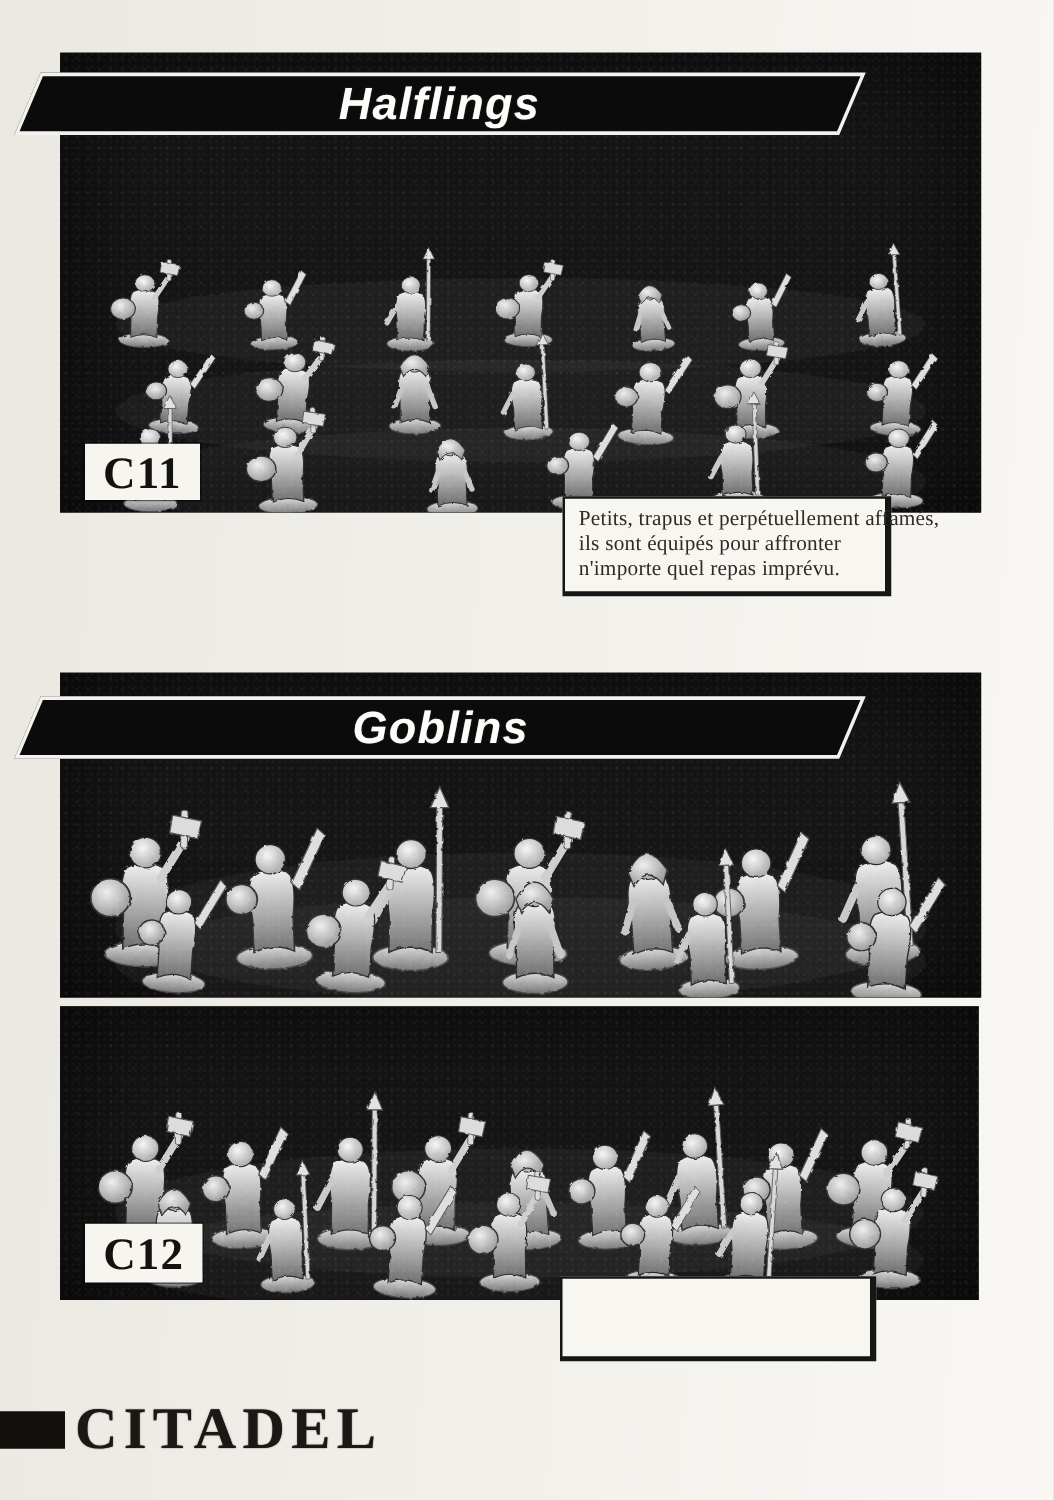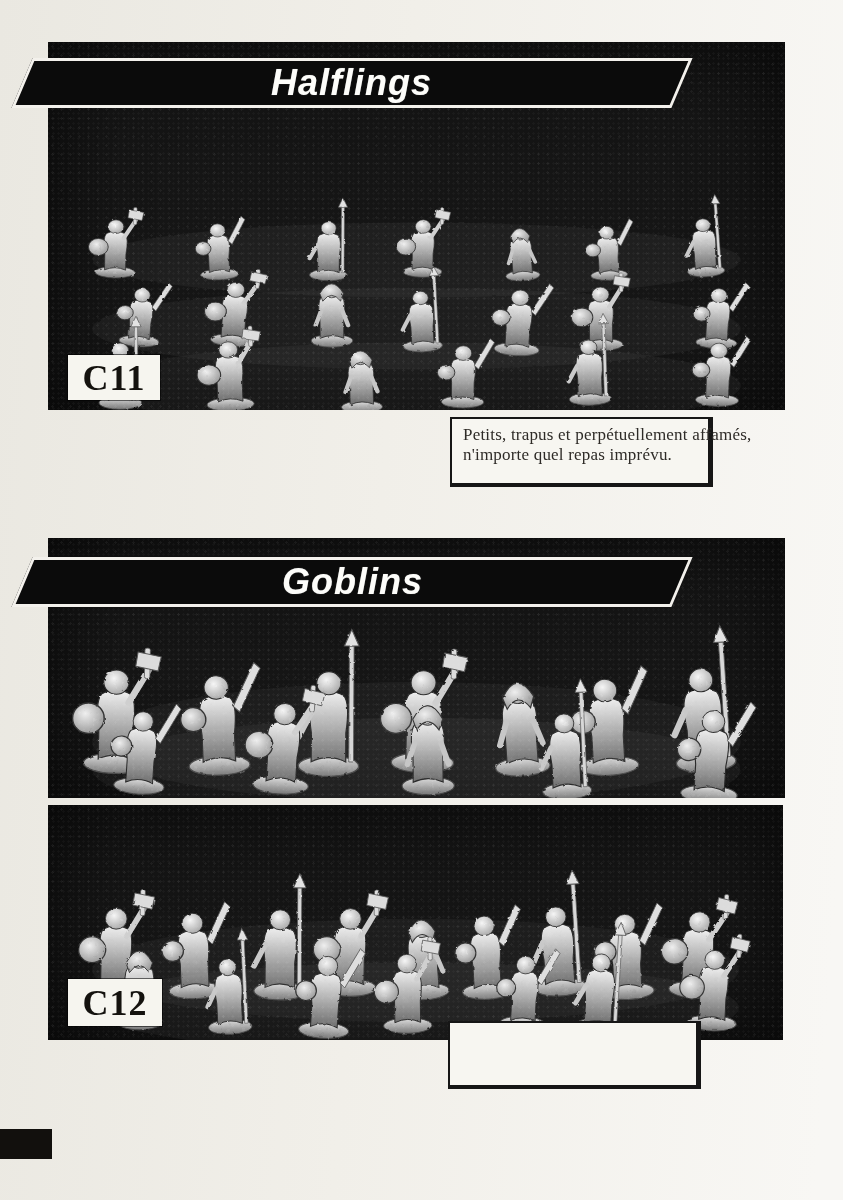--- a/index.html
+++ b/index.html
@@ -155,22 +155,23 @@
             <use href="#mini-c" transform="translate(669.0 358.2) scale(1.43 1.24) rotate(1.9)"></use>
           </g>
         </svg>
     </div>
     <div class="banner" style="left:22px;top:58px;">
       <span class="banner-label">Halflings</span>
     </div>
     <div class="code-box" style="left:68px;top:355px;width:92px;height:45px;">
       <span>C11</span>
     </div>
-    <div class="caption" style="left:450px;top:417px;width:263px;min-height:70px;">
+    <div class="caption" style="left:450px;top:397px;width:263px;min-height:70px;">
       <div class="line">Petits, trapus et perpétuellement affamés,</div>
+      <div class="line">ils sont équipés pour affronter</div>
       <div class="line">n'importe quel repas imprévu.</div>
     </div>
   </section>
 
   <section>
     <div class="photo" id="photo-g1" style="left:48px;top:538px;width:737px;height:260px;">
       <svg class="minis" width="737" height="260" viewBox="0 0 737 260">
           <g filter="url(#rough)">
             <ellipse cx="368.5" cy="204" rx="324.28000000000003" ry="60" fill="rgba(225,225,225,0.05)"></ellipse>
             <use href="#mini-a" transform="translate(67.0 225.3) scale(2.11 2.03) rotate(1.0)"></use>
@@ -217,14 +218,15 @@
         </svg>
     </div>
     <div class="code-box" style="left:68px;top:979px;width:94px;height:47px;align-items:center;">
       <span>C12</span>
     </div>
     <div class="caption" style="left:448px;top:1021px;width:253px;min-height:68px;">
     </div>
   </section>
 
   <div class="logo-bar"></div>
+  <div class="logo-text">CITADEL</div>
 
 </div>
 
 </body></html>

